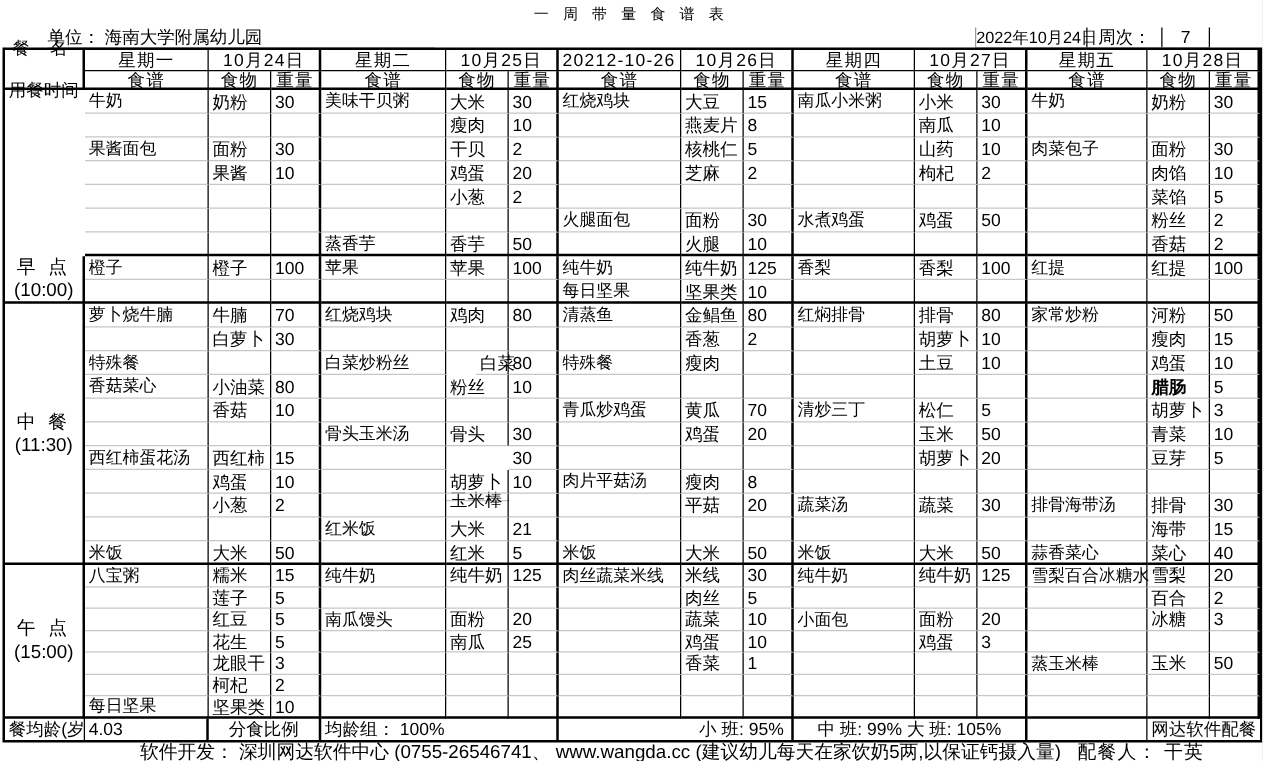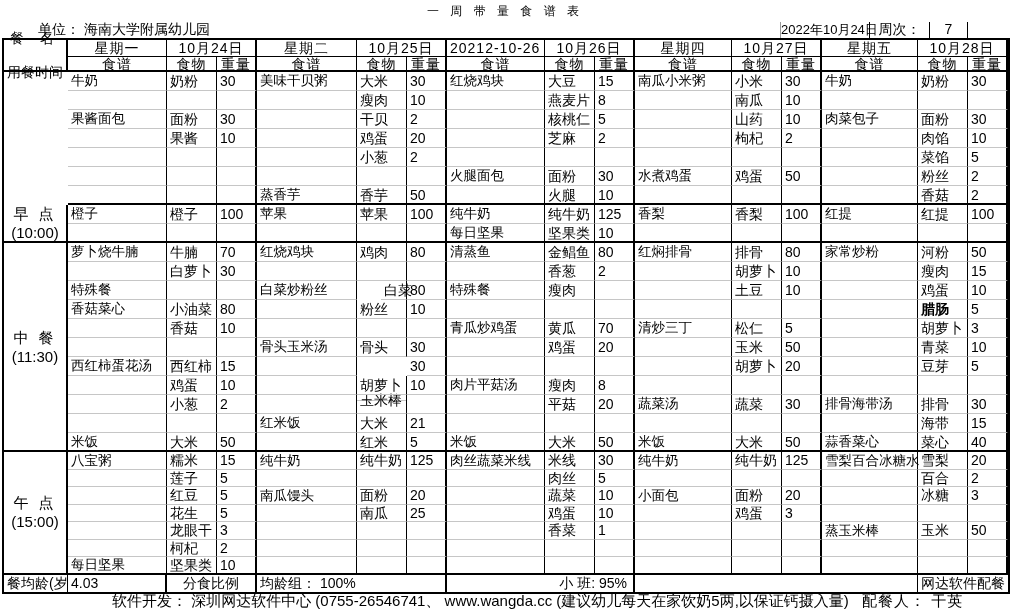--- a/index.html
+++ b/index.html
@@ -504,20 +504,21 @@
         <div class="cell pad br1 bb1g" style="grid-area: 28 / 15;"></div>
         <div class="cell pad br2 bb1g" style="grid-area: 28 / 16;"></div>
         <div class="cell dish pad br1 bb2" style="grid-area: 29 / 14;"></div>
         <div class="cell pad br1 bb2" style="grid-area: 29 / 15;"></div>
         <div class="cell pad br2 bb2" style="grid-area: 29 / 16;"></div>
         <div class="cell ftr pad br1" style="grid-area: 30 / 1;">餐均龄(岁</div>
         <div class="cell ftr pad br2" style="grid-area: 30 / 2;">4.03</div>
         <div class="cell ftr center br2" style="grid-area: 30 / 3 / auto / span 2;">分食比例</div>
         <div class="cell ftr pad br2" style="grid-area: 30 / 5 / auto / span 3;">均龄组： 100%</div>
         <div class="cell ftr right br2" style="grid-area: 30 / 8 / auto / span 3;">小 班: 95%</div>
+        <div class="cell ftr center br2" style="grid-area: 30 / 11 / auto / span 3;">中 班: 99%  大 班: 105%</div>
         <div class="cell ftr br1" style="grid-area: 30 / 14;"></div>
         <div class="cell ftr center" style="grid-area: 30 / 15 / auto / span 2;">网达软件配餐</div>
       </div>
   </div>
 
   <div class="bottom-row">
     <span class="dev-span">软件开发： 深圳网达软件中心 (0755-26546741、  www.wangda.cc (建议幼儿每天在家饮奶5两,以保证钙摄入量)</span>
     <span class="prep-span">配餐人： 干英</span>
   </div>
 

